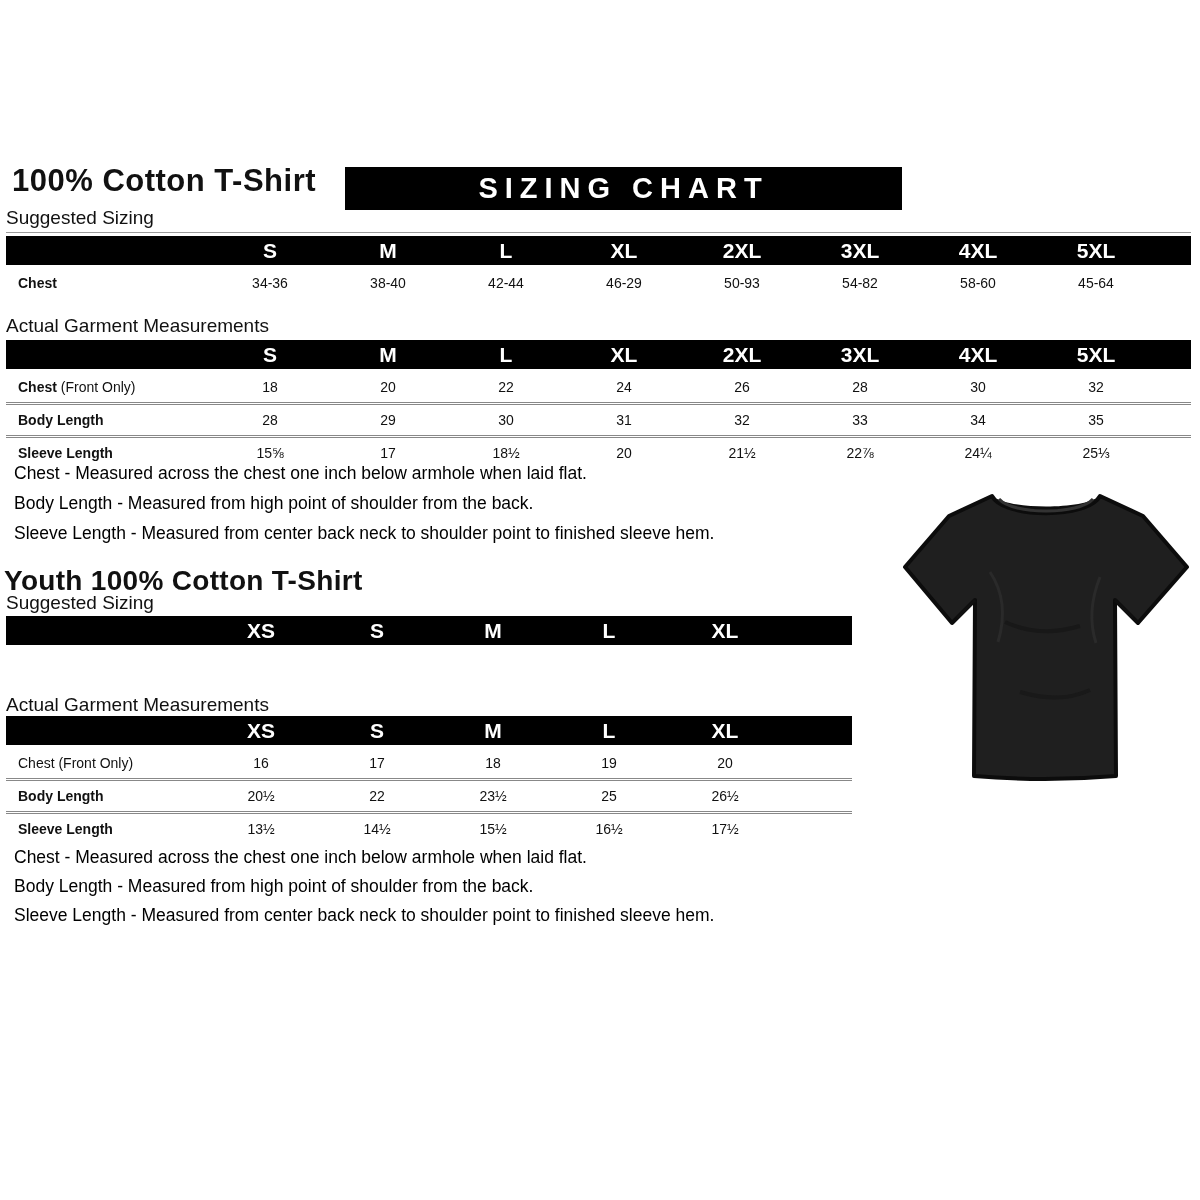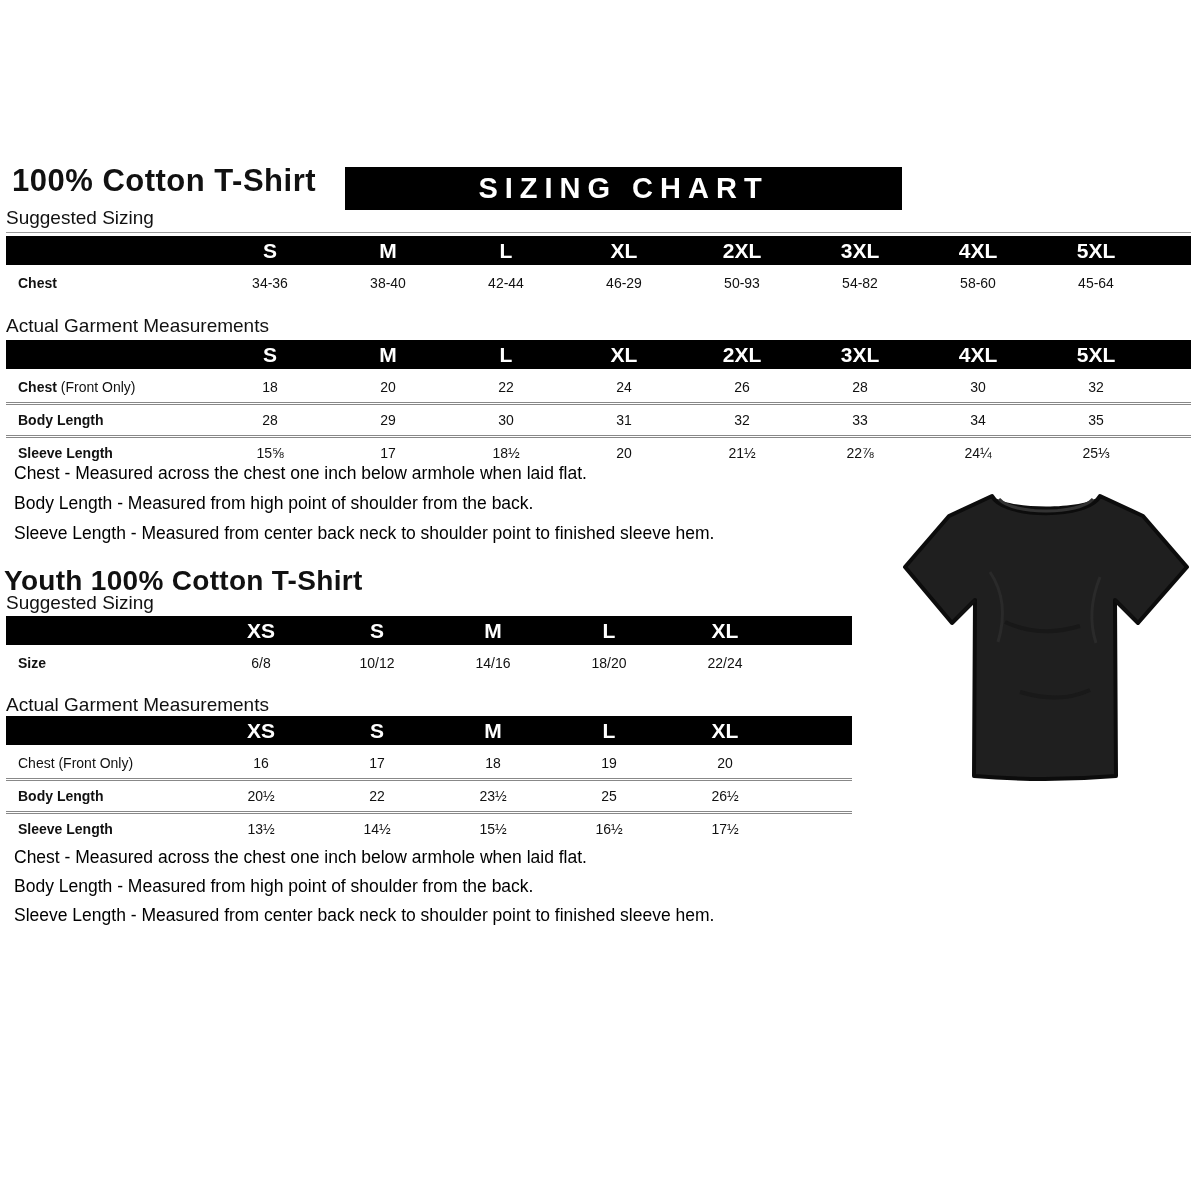--- a/index.html
+++ b/index.html
@@ -145,29 +145,20 @@
 
 <div class="abs section-label" id="youth-suggested-label">Suggested Sizing</div>
 <div class="abs mtable youth-table" id="youth-suggested-table">
     <div class="trow thead">
       <div class="cell label-cell"></div>
       <div class="cell">XS</div>
       <div class="cell">S</div>
       <div class="cell">M</div>
       <div class="cell">L</div>
       <div class="cell">XL</div>
-      <div class="cell"></div>
-    </div>
-    <div class="trow tbody">
-      <div class="cell label-cell"><b>Size</b></div>
-      <div class="cell">6/8</div>
-      <div class="cell">10/12</div>
-      <div class="cell">14/16</div>
-      <div class="cell">18/20</div>
-      <div class="cell">22/24</div>
       <div class="cell"></div>
     </div>
   </div>
 
 <div class="abs section-label" id="youth-actual-label">Actual Garment Measurements</div>
 <div class="abs mtable youth-table" id="youth-actual-table">
     <div class="trow thead">
       <div class="cell label-cell"></div>
       <div class="cell">XS</div>
       <div class="cell">S</div>

